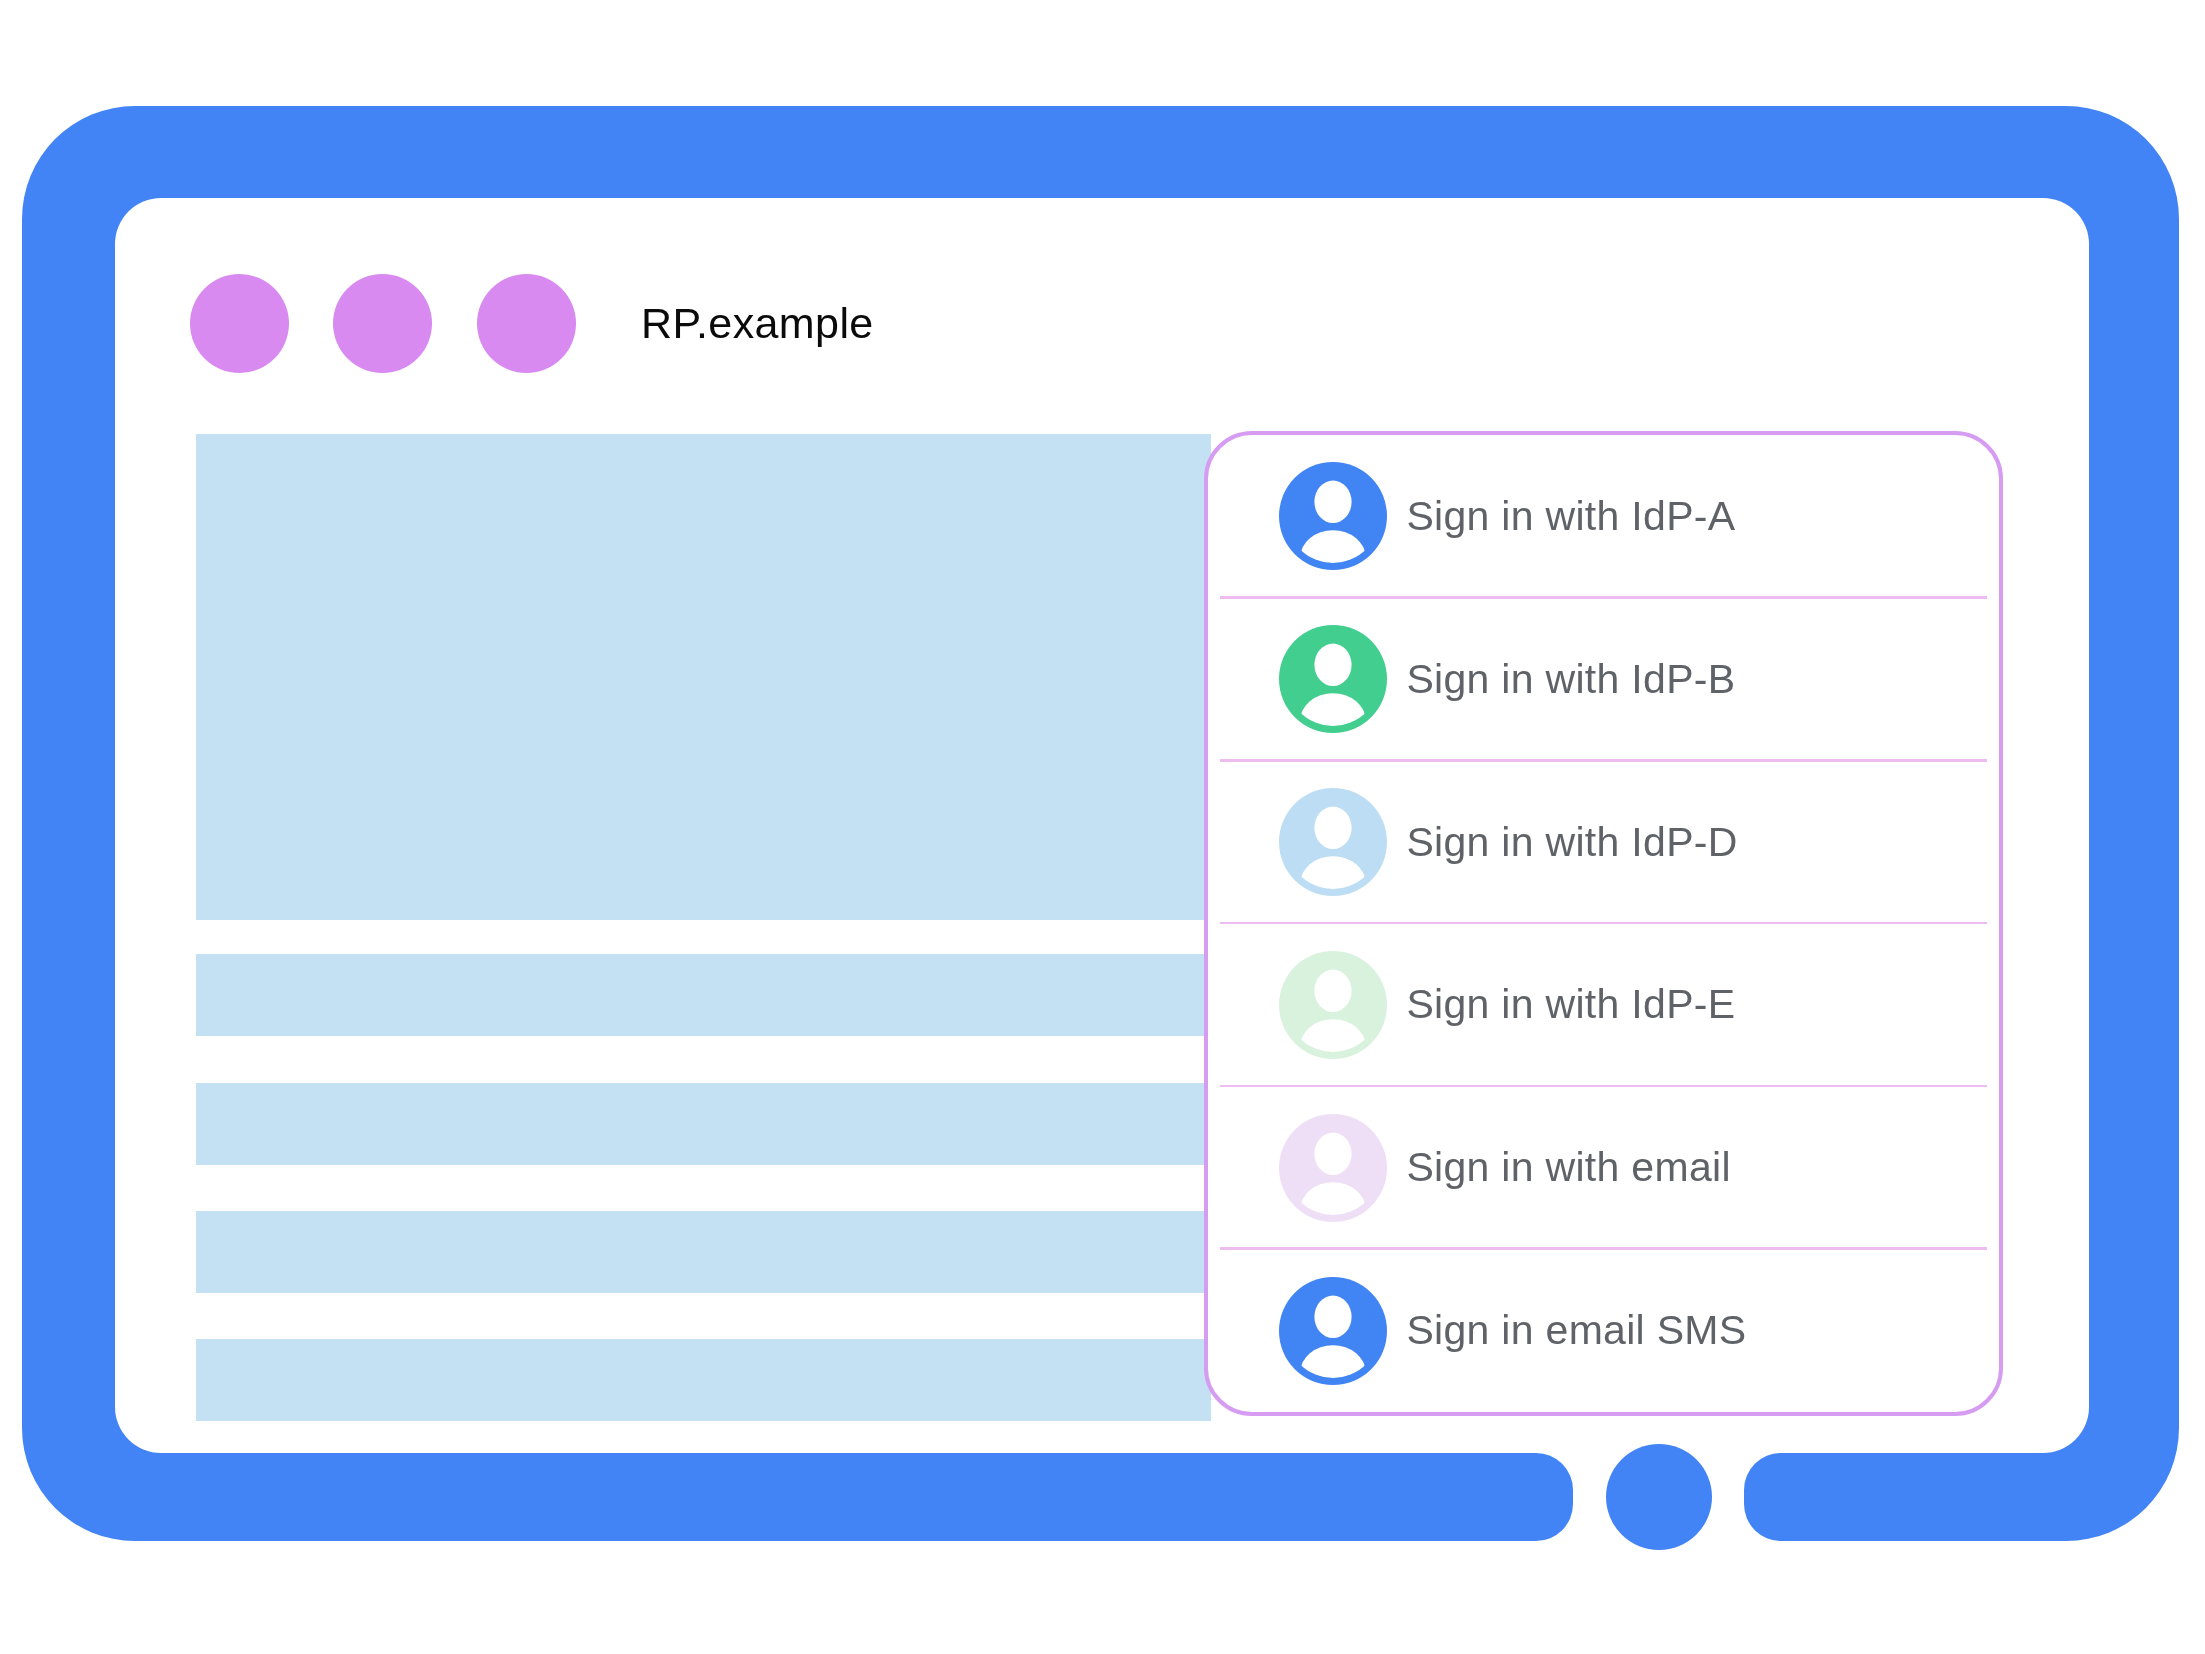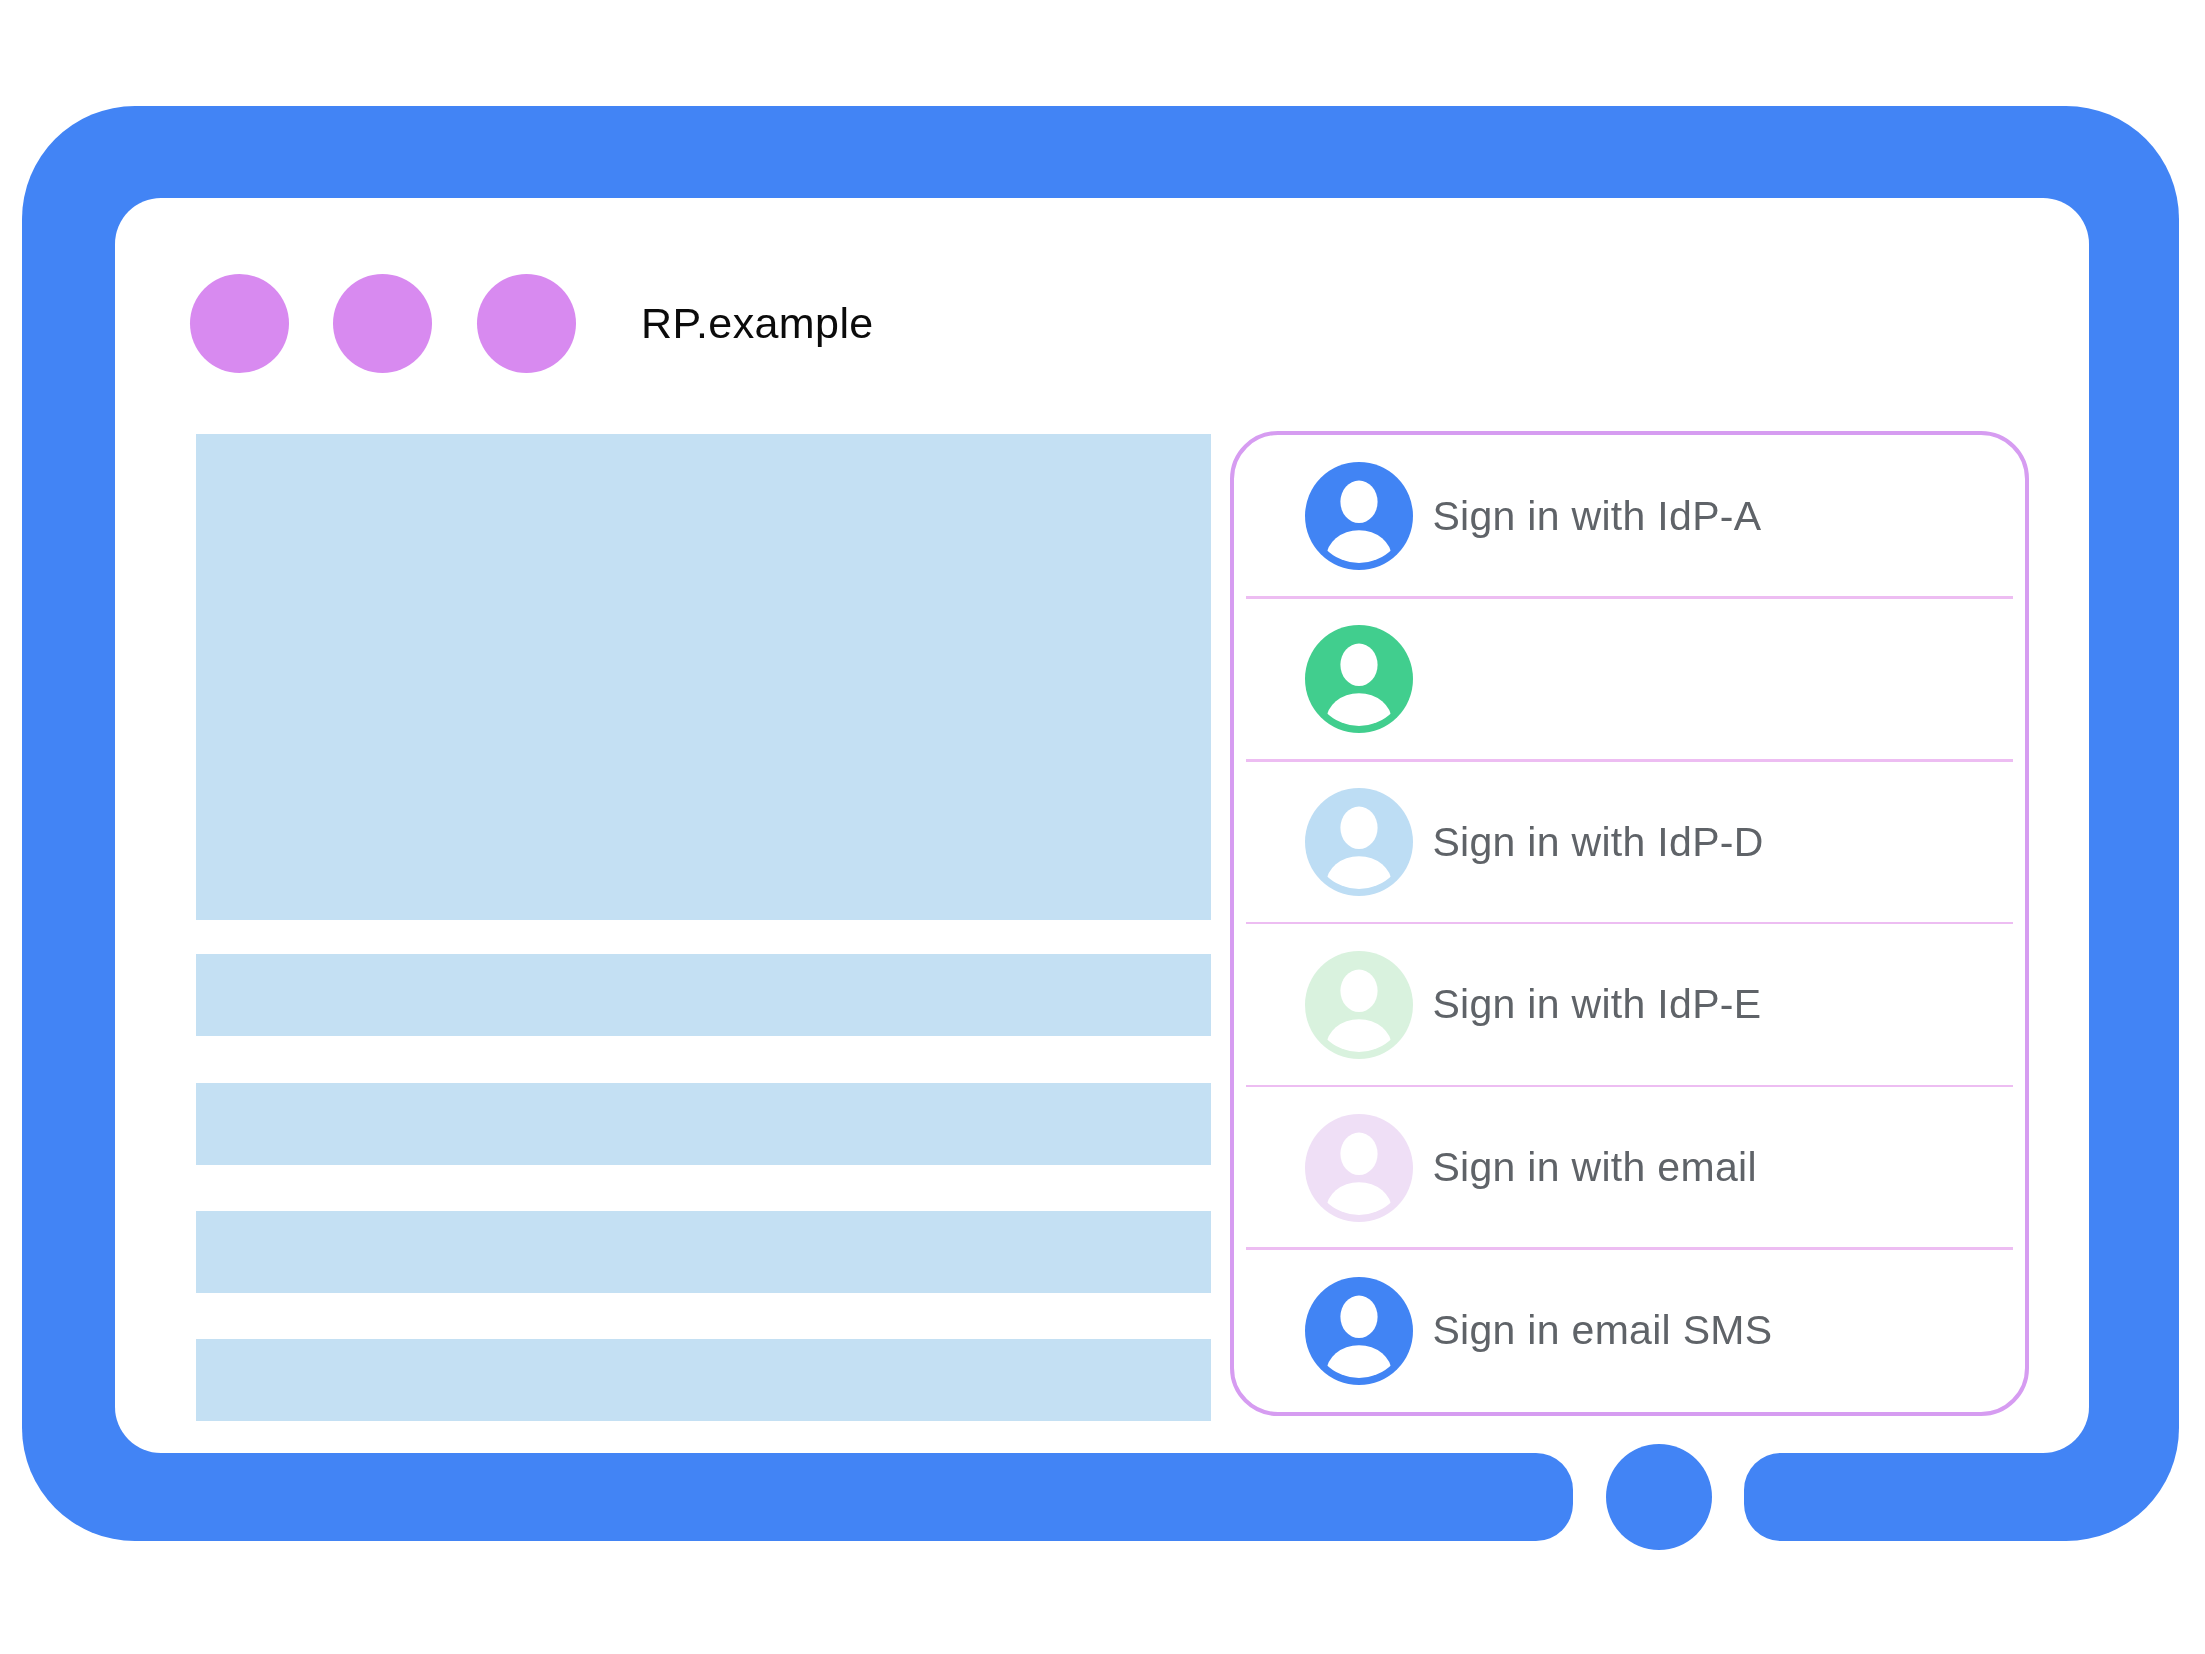--- a/index.html
+++ b/index.html
@@ -39,21 +39,21 @@
 
   
   .skel{left:196px;width:1015px;background:#C4E0F3;z-index:2;}
   .skel-hero{top:434px;height:486px;}
   .skel-bar{height:82px;}
   .skel-bar-1{top:954px;} .skel-bar-2{top:1083px;}
   .skel-bar-3{top:1211px;} .skel-bar-4{top:1339px;}
 
   
   .panel{
-    left:1230px;top:431px;width:799px;height:985px;box-sizing:border-box;
+    left:1204px;top:431px;width:799px;height:985px;box-sizing:border-box;
     background:#ffffff;border:4.4px solid #D69CF1;border-radius:48px;
     display:flex;flex-direction:column;overflow:hidden;z-index:2;
   }
   .row{
     flex:1 1 0;display:flex;align-items:center;
     padding:0 14px 0 71px;position:relative;cursor:pointer;
   }
   .row:not(:last-child)::after{
     content:"";position:absolute;left:12.4px;right:12.4px;bottom:-0.9px;height:2.6px;
     background:#EDBDF2;
@@ -105,20 +105,21 @@
     </svg>
     <span class="row-label">Sign in with IdP-A</span>
   </div>
 
   <div class="row">
     <svg class="avatar" viewBox="0 0 122 122" aria-hidden="true">
       <circle cx="61" cy="61" r="61" fill="#41CE8E"></circle>
       <ellipse cx="61" cy="45" rx="21" ry="24" fill="#ffffff"></ellipse>
       <ellipse cx="61" cy="108" rx="37" ry="31" fill="#ffffff" clip-path="url(#avatar-body-clip)"></ellipse>
     </svg>
+    <span class="row-label">Sign in with IdP-B</span>
   </div>
 
 
   <div class="row">
     <svg class="avatar" viewBox="0 0 122 122" aria-hidden="true">
       <circle cx="61" cy="61" r="61" fill="#BDDDF4"></circle>
       <ellipse cx="61" cy="45" rx="21" ry="24" fill="#ffffff"></ellipse>
       <ellipse cx="61" cy="108" rx="37" ry="31" fill="#ffffff" clip-path="url(#avatar-body-clip)"></ellipse>
     </svg>
     <span class="row-label">Sign in with IdP-D</span>

